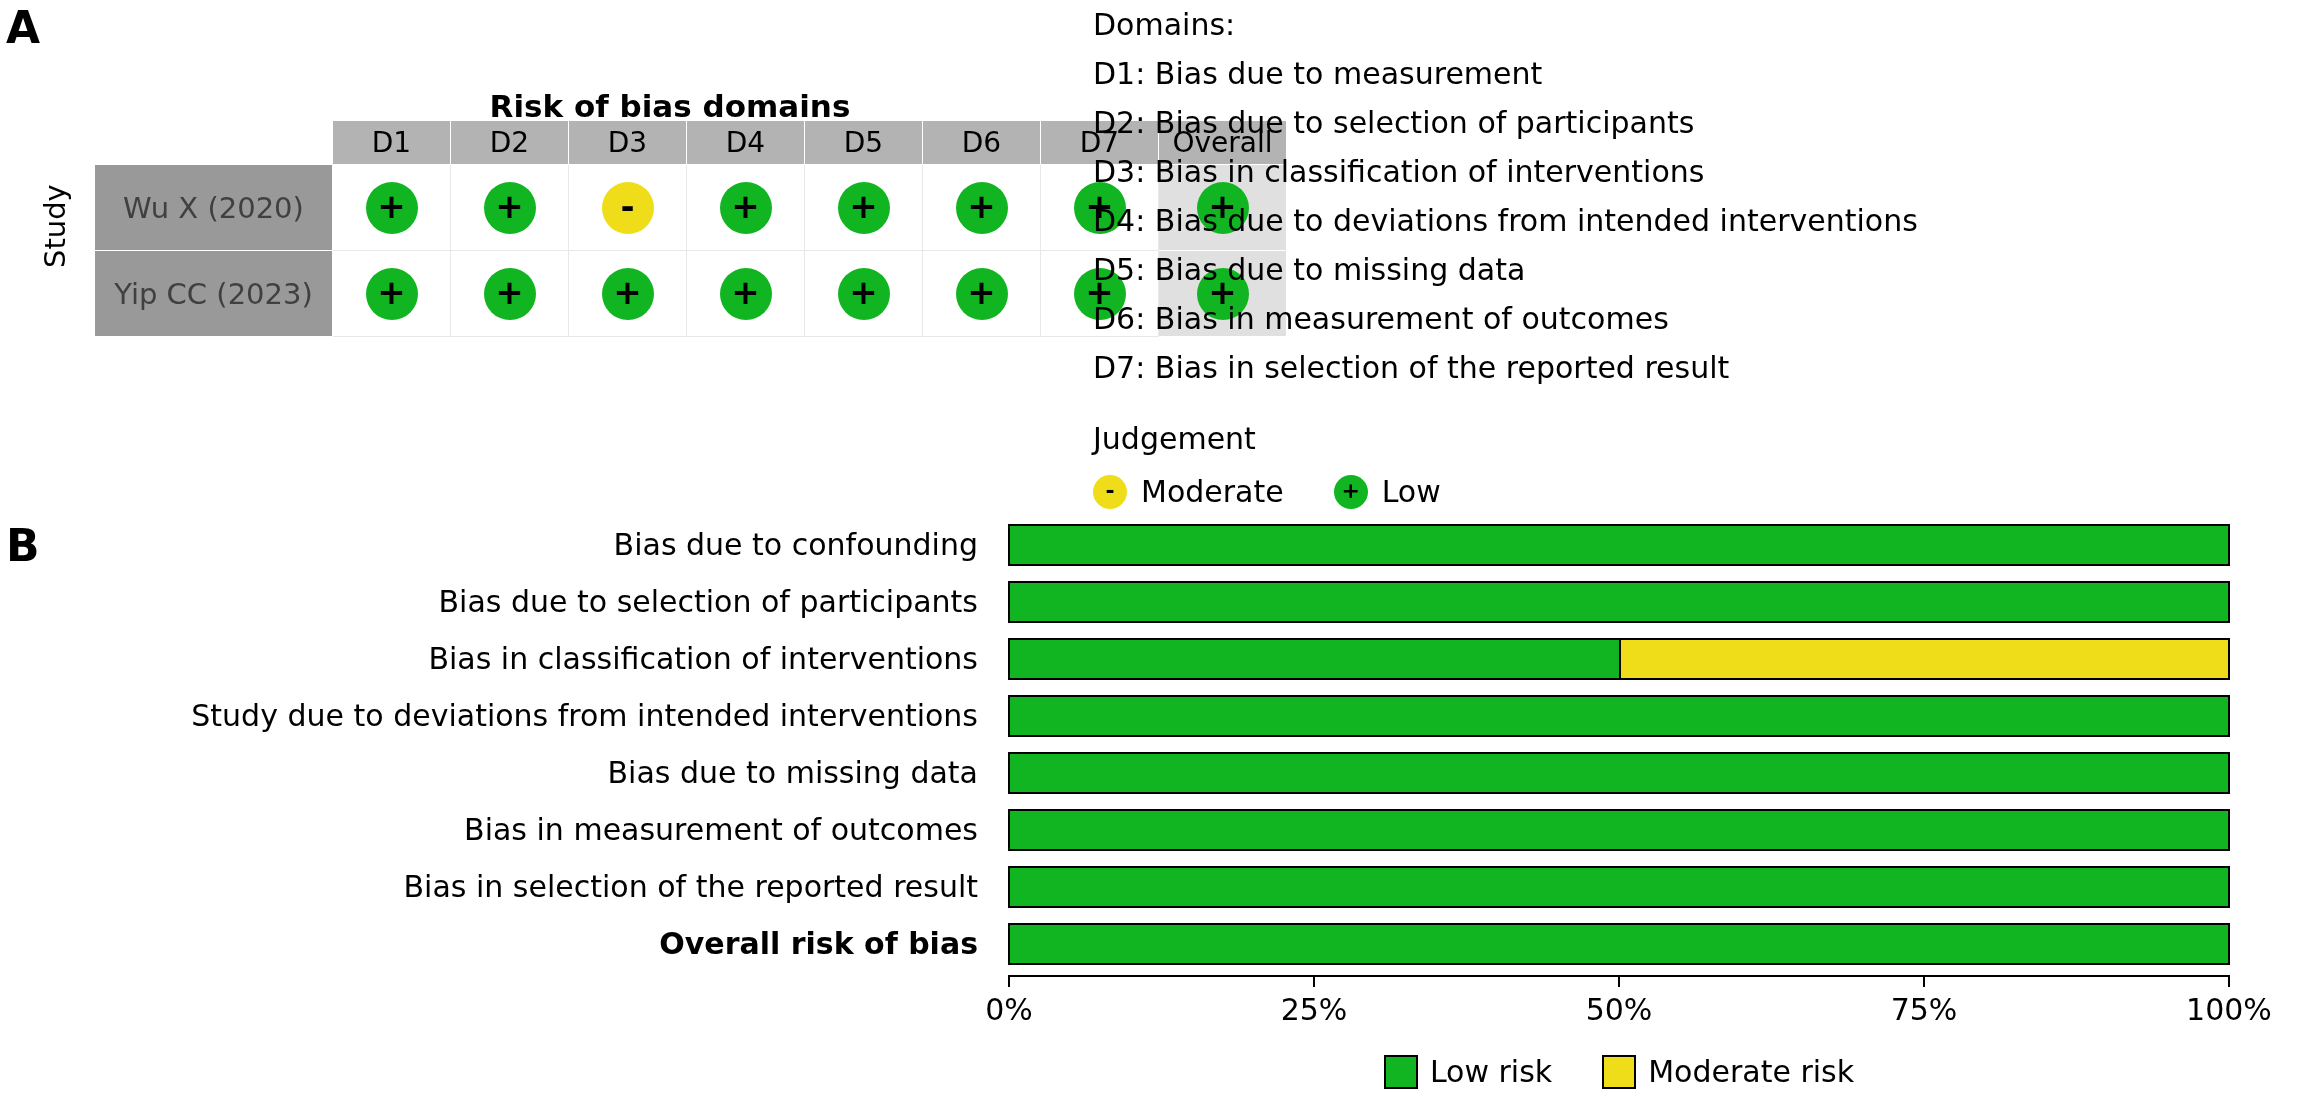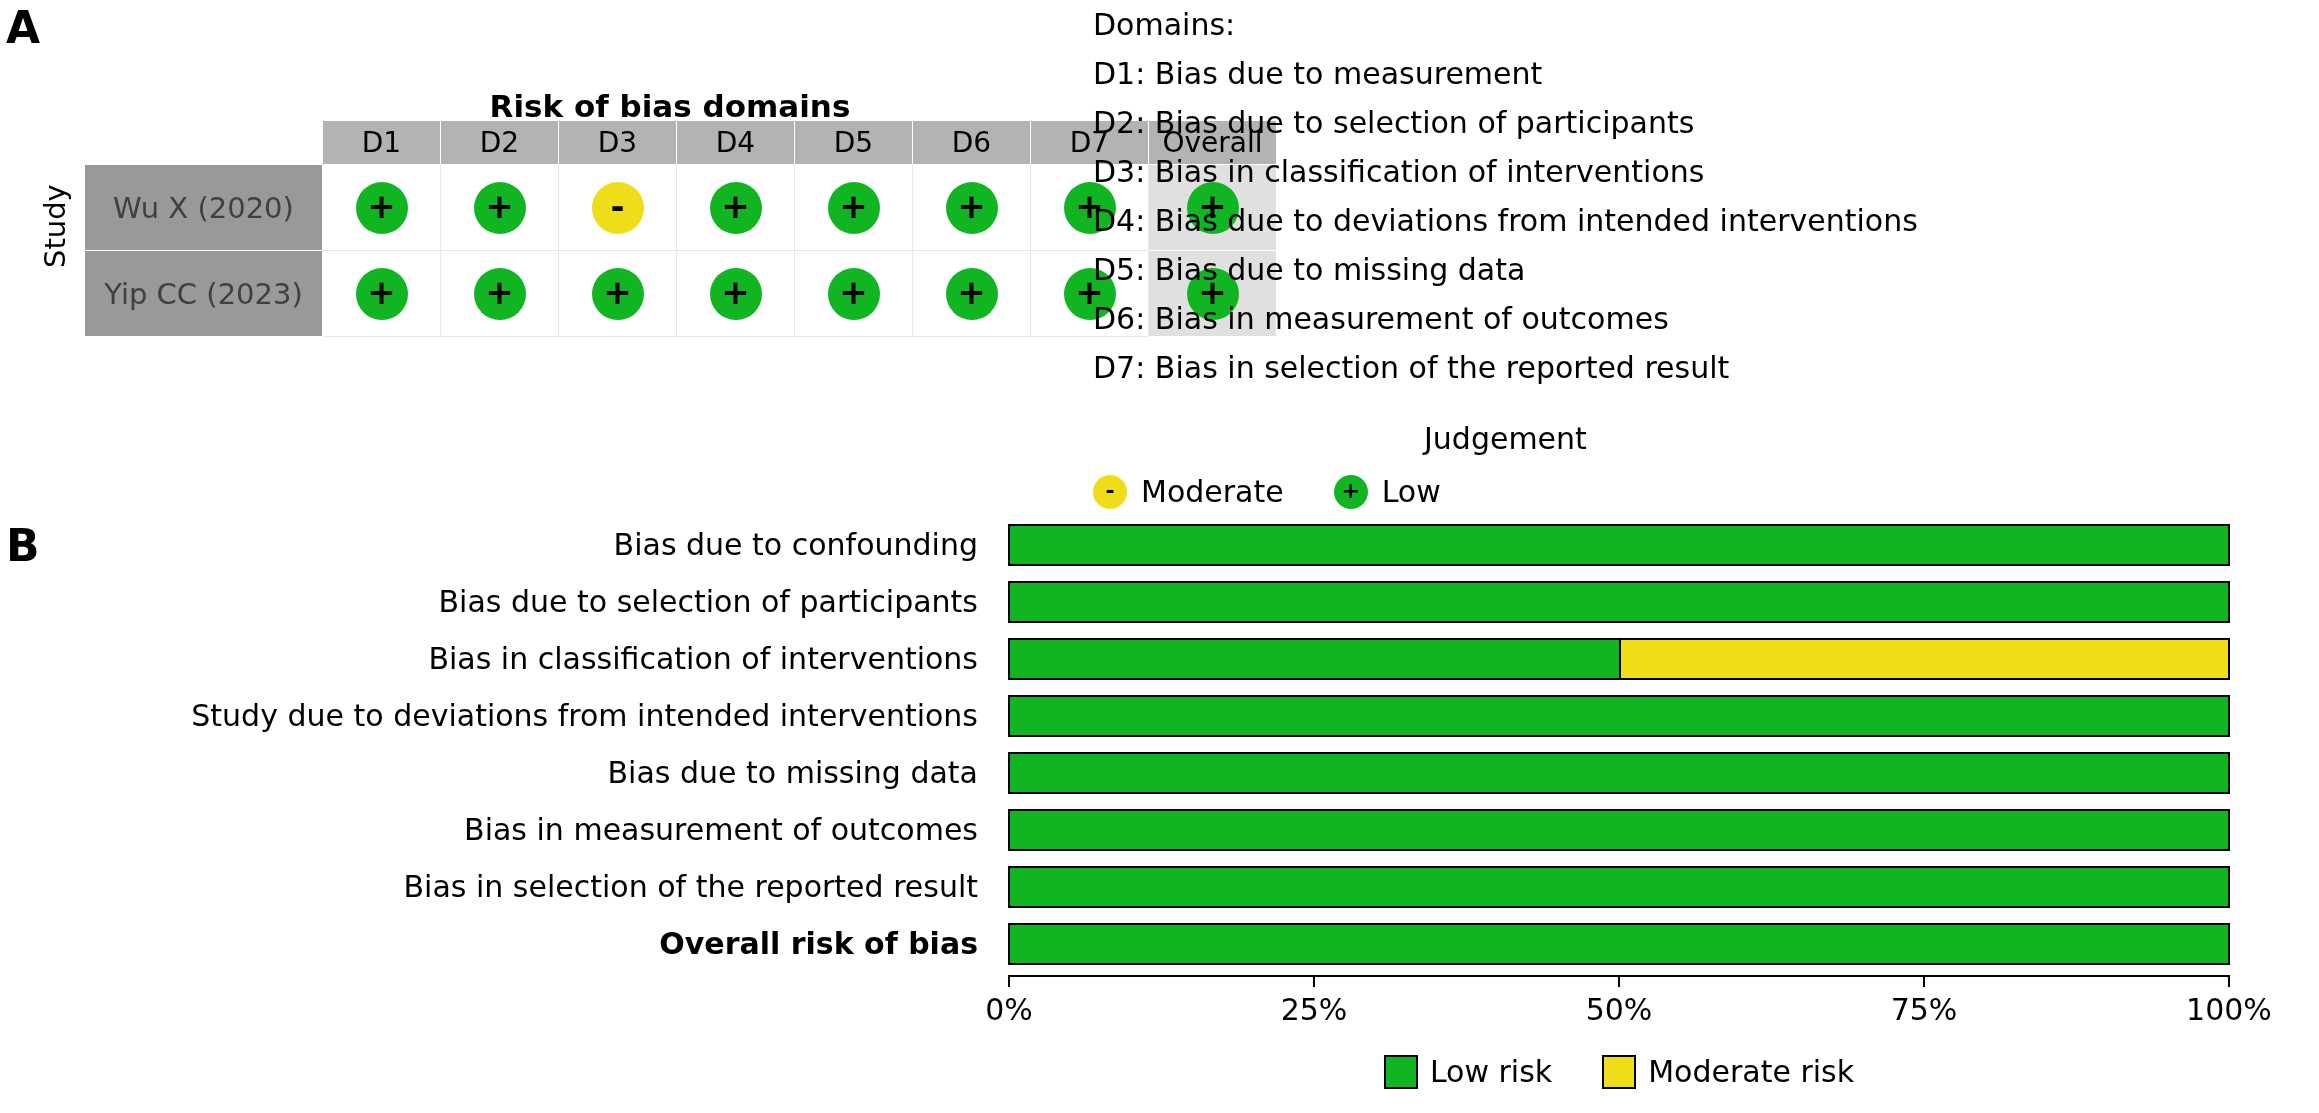--- a/index.html
+++ b/index.html
@@ -27,21 +27,21 @@
   #tl-title {
     position: absolute;
     left: 340px; top: 88px;
     width: 660px;
     text-align: center;
     font-weight: bold;
     font-size: 31px;
   }
   #tl-wrap {
     position: absolute;
-    left: 84px; top: 120px;
+    left: 94px; top: 120px;
   }
   table.tl {
     border-collapse: collapse;
     table-layout: fixed;
   }
   table.tl td, table.tl th {
     padding: 0;
     margin: 0;
   }
   .tl-corner {
@@ -113,21 +113,20 @@
     position: absolute;
     left: 1093px; top: 0px;
     font-size: 30px;
     line-height: 49px;
   }
   #domains-legend .d-line { white-space: nowrap; }
   #judge-title {
     margin-top: 22px;
     font-size: 30px;
     line-height: 49px;
-    text-align: center;
   }
   #judge-row {
     margin-top: 4px;
     display: flex;
     align-items: center;
     gap: 14px;
     font-size: 30px;
   }
   #judge-row .small-dot {
     display: inline-block;

